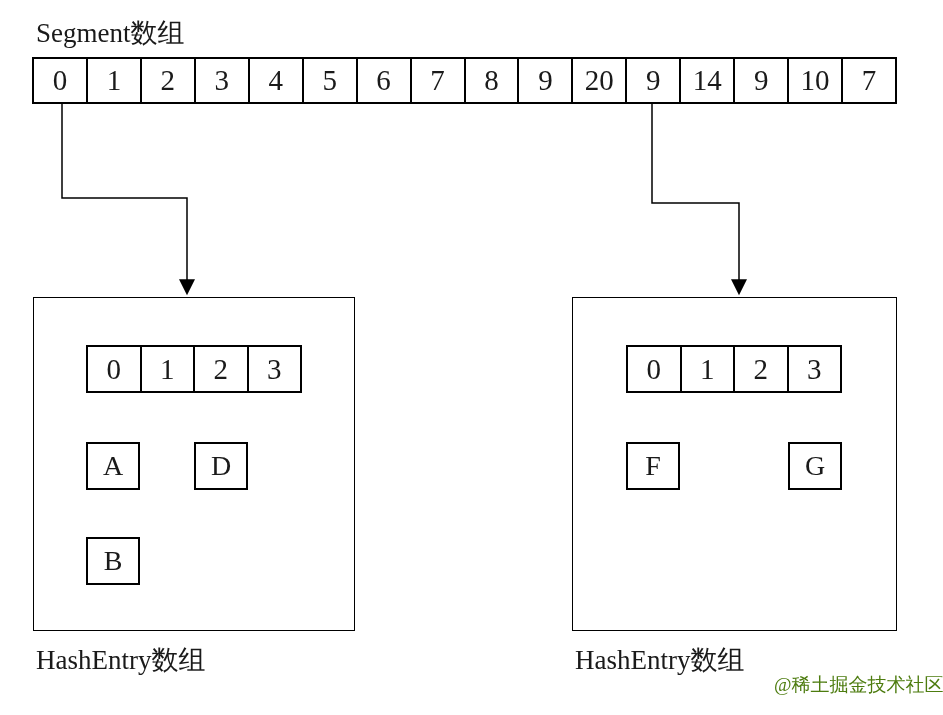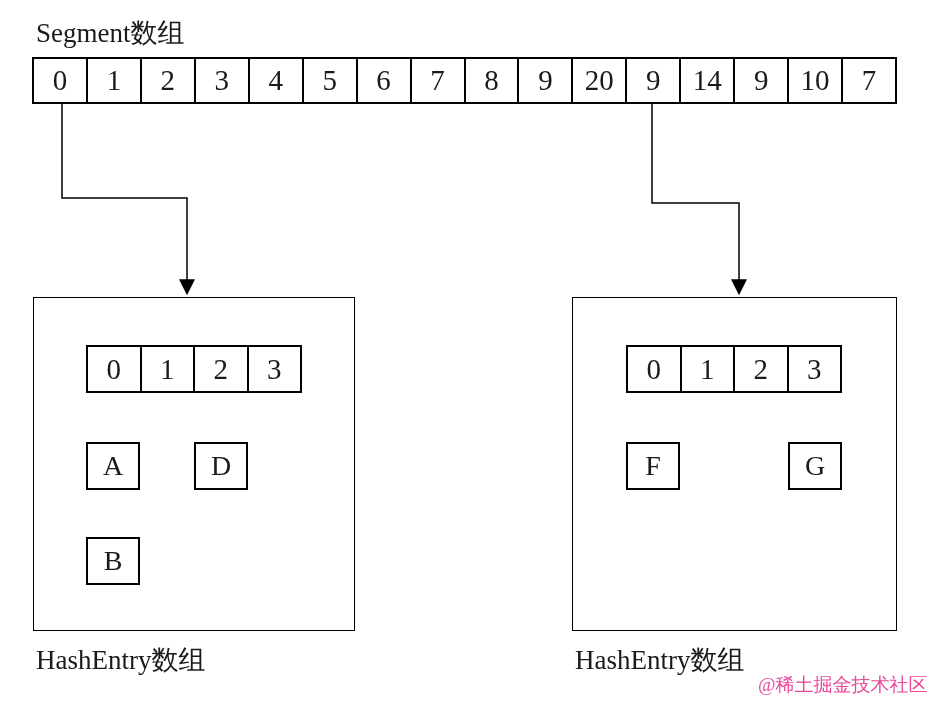--- a/index.html
+++ b/index.html
@@ -63,23 +63,23 @@
     position:absolute;left:0;top:0;width:943px;height:715px;
     pointer-events:none;
   }
   .arrow{
     fill:none;
     stroke:#000;
     stroke-width:1.5px;
   }
   .watermark{
     position:absolute;
-    left:758px;top:672px;
+    left:774px;top:672px;
     font-size:19px;
-    color:#ec4899;
+    color:#4d7c0f;
     white-space:nowrap;
   }
 </style>
 </head>
 <body>
 
 <div class="canvas">
 
   <div class="label" style="left:36px;top:18px;">Segment数组</div>
 

